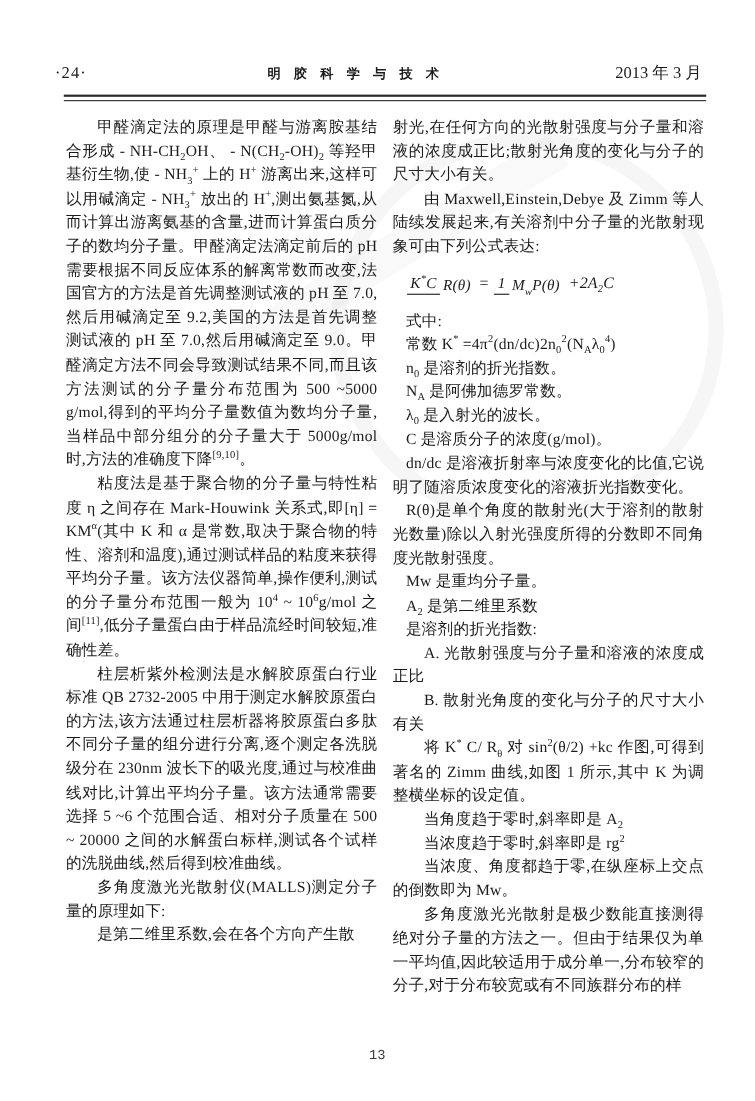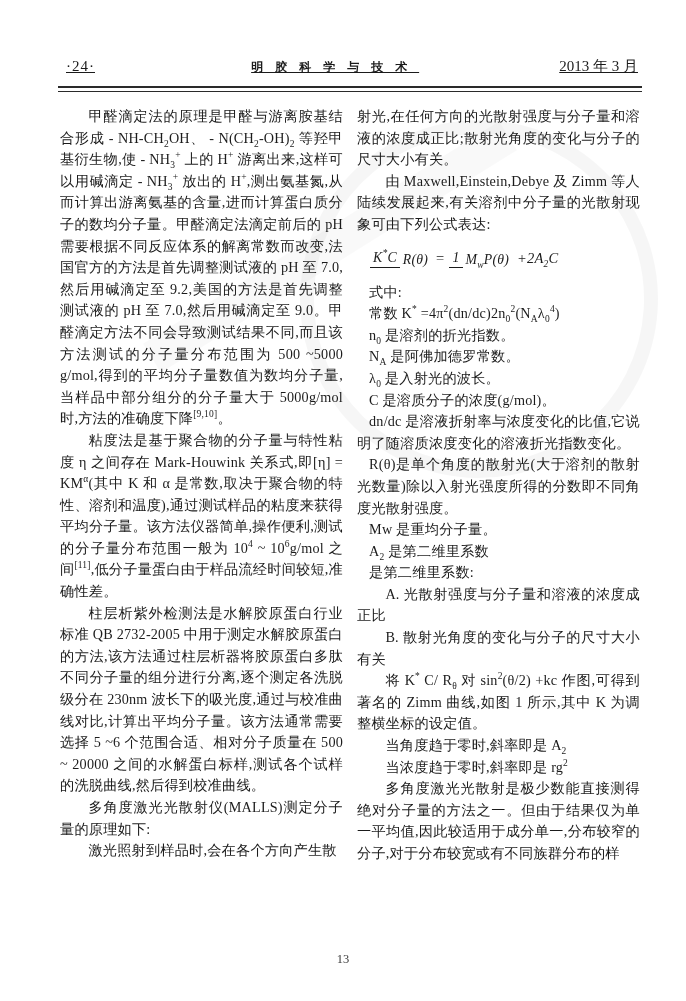--- a/index.html
+++ b/index.html
@@ -17,24 +17,23 @@
   .watermark{
     position:absolute;left:300px;top:120px;width:330px;height:330px;
     border:14px solid rgba(0,0,0,0.035);border-radius:50%;
     transform:rotate(-18deg);pointer-events:none;
   }
   .watermark2{
     position:absolute;left:120px;top:230px;width:420px;height:34px;
     background:rgba(0,0,0,0.022);transform:rotate(-32deg);pointer-events:none;
   }
   .header{
-    position:absolute;top:57px;left:66px;right:48px;
+    position:absolute;top:57px;left:50px;right:48px;
     display:flex;justify-content:space-between;align-items:baseline;
     font-size:15px;
-    text-decoration:underline;
   }
   .header .page-label{font-size:15px;letter-spacing:1px;}
   .header .journal-title{
     font-weight:bold;font-size:12px;letter-spacing:12px;
     transform:translateX(8px);white-space:nowrap;
   }
   .header .issue-date{font-size:15px;}
   .rule{
     position:absolute;top:86px;left:58px;right:44px;height:3px;
     border-top:2px solid #2a2a2a;border-bottom:1px solid #2a2a2a;
@@ -62,21 +61,21 @@
   .formula .frac{
     display:inline-flex;align-items:center;
     font-size:13.8px;line-height:17px;
   }
   .formula .frac .num{border-bottom:1.2px solid #1b1b1b;padding:0 3px 1px 3px;}
   .formula .frac .den{padding:1px 3px 0 3px;}
   .formula .op{font-style:normal;}
   .footer{
     position:absolute;bottom:34px;left:0;width:100%;
     text-align:center;font-size:12.5px;color:#3a3a3a;
-    font-family:Liberation Serif, serif;
+    font-family:Liberation Mono, monospace;
   }
 </style>
 </head>
 <body>
 
 <div class="page">
 
   <div class="watermark"></div>
   <div class="watermark2"></div>
 
@@ -87,21 +86,21 @@
   </div>
   <div class="rule"></div>
 
   <div class="columns">
 
     <div class="col">
       <p class="ind2">甲醛滴定法的原理是甲醛与游离胺基结合形成 - NH-CH<sub>2</sub>OH、 - N(CH<sub>2</sub>-OH)<sub>2</sub> 等羟甲基衍生物,使 - NH<sub>3</sub><sup>+</sup> 上的 H<sup>+</sup> 游离出来,这样可以用碱滴定 - NH<sub>3</sub><sup>+</sup> 放出的 H<sup>+</sup>,测出氨基氮,从而计算出游离氨基的含量,进而计算蛋白质分子的数均分子量。甲醛滴定法滴定前后的 pH 需要根据不同反应体系的解离常数而改变,法国官方的方法是首先调整测试液的 pH 至 7.0,然后用碱滴定至 9.2,美国的方法是首先调整测试液的 pH 至 7.0,然后用碱滴定至 9.0。甲醛滴定方法不同会导致测试结果不同,而且该方法测试的分子量分布范围为 500 ~5000 g/mol,得到的平均分子量数值为数均分子量,当样品中部分组分的分子量大于 5000g/mol 时,方法的准确度下降<sup>[9,10]</sup>。</p>
       <p class="ind2">粘度法是基于聚合物的分子量与特性粘度 η 之间存在 Mark-Houwink 关系式,即[η] = KM<sup>α</sup>(其中 K 和 α 是常数,取决于聚合物的特性、溶剂和温度),通过测试样品的粘度来获得平均分子量。该方法仪器简单,操作便利,测试的分子量分布范围一般为 10<sup>4</sup> ~ 10<sup>6</sup>g/mol 之间<sup>[11]</sup>,低分子量蛋白由于样品流经时间较短,准确性差。</p>
       <p class="ind2">柱层析紫外检测法是水解胶原蛋白行业标准 QB 2732-2005 中用于测定水解胶原蛋白的方法,该方法通过柱层析器将胶原蛋白多肽不同分子量的组分进行分离,逐个测定各洗脱级分在 230nm 波长下的吸光度,通过与校准曲线对比,计算出平均分子量。该方法通常需要选择 5 ~6 个范围合适、相对分子质量在 500 ~ 20000 之间的水解蛋白标样,测试各个试样的洗脱曲线,然后得到校准曲线。</p>
       <p class="ind2">多角度激光光散射仪(MALLS)测定分子量的原理如下:</p>
-      <p class="ind2">激光照射到样品时,会在各个方向产生散</p>
+      <p class="ind2">是第二维里系数,会在各个方向产生散</p>
     </div>
 
     <div class="col">
       <p class="noind">射光,在任何方向的光散射强度与分子量和溶液的浓度成正比;散射光角度的变化与分子的尺寸大小有关。</p>
       <p class="ind2">由 Maxwell,Einstein,Debye 及 Zimm 等人陆续发展起来,有关溶剂中分子量的光散射现象可由下列公式表达:</p>
 
       <div class="formula">
         <span class="frac">
           <span class="num">K<sup>*</sup>C</span>
           <span class="den">R(θ)</span>
@@ -117,26 +116,27 @@
       <p class="ind1">式中:</p>
       <p class="ind1">常数 K<sup>*</sup> =4π<sup>2</sup>(dn/dc)2n<sub>0</sub><sup>2</sup>(N<sub>A</sub>λ<sub>0</sub><sup>4</sup>)</p>
       <p class="ind1">n<sub>0</sub> 是溶剂的折光指数。</p>
       <p class="ind1">N<sub>A</sub> 是阿佛加德罗常数。</p>
       <p class="ind1">λ<sub>0</sub> 是入射光的波长。</p>
       <p class="ind1">C 是溶质分子的浓度(g/mol)。</p>
       <p class="ind1">dn/dc 是溶液折射率与浓度变化的比值,它说明了随溶质浓度变化的溶液折光指数变化。</p>
       <p class="ind1">R(θ)是单个角度的散射光(大于溶剂的散射光数量)除以入射光强度所得的分数即不同角度光散射强度。</p>
       <p class="ind1">Mw 是重均分子量。</p>
       <p class="ind1">A<sub>2</sub> 是第二维里系数</p>
-      <p class="ind1">是第二维里系数:</p>
+      <p class="ind1">是溶剂的折光指数:</p>
       <p class="ind2">A. 光散射强度与分子量和溶液的浓度成正比</p>
       <p class="ind2">B. 散射光角度的变化与分子的尺寸大小有关</p>
       <p class="ind2">将 K<sup>*</sup> C/ R<sub>θ</sub> 对 sin<sup>2</sup>(θ/2) +kc 作图,可得到著名的 Zimm 曲线,如图 1 所示,其中 K 为调整横坐标的设定值。</p>
       <p class="ind2">当角度趋于零时,斜率即是 A<sub>2</sub></p>
       <p class="ind2">当浓度趋于零时,斜率即是 rg<sup>2</sup></p>
+      <p class="ind2">当浓度、角度都趋于零,在纵座标上交点的倒数即为 Mw。</p>
       <p class="ind2">多角度激光光散射是极少数能直接测得绝对分子量的方法之一。但由于结果仅为单一平均值,因此较适用于成分单一,分布较窄的分子,对于分布较宽或有不同族群分布的样</p>
     </div>
 
   </div>
 
   <div class="footer">
     <span>13</span>
   </div>
 
 </div>

